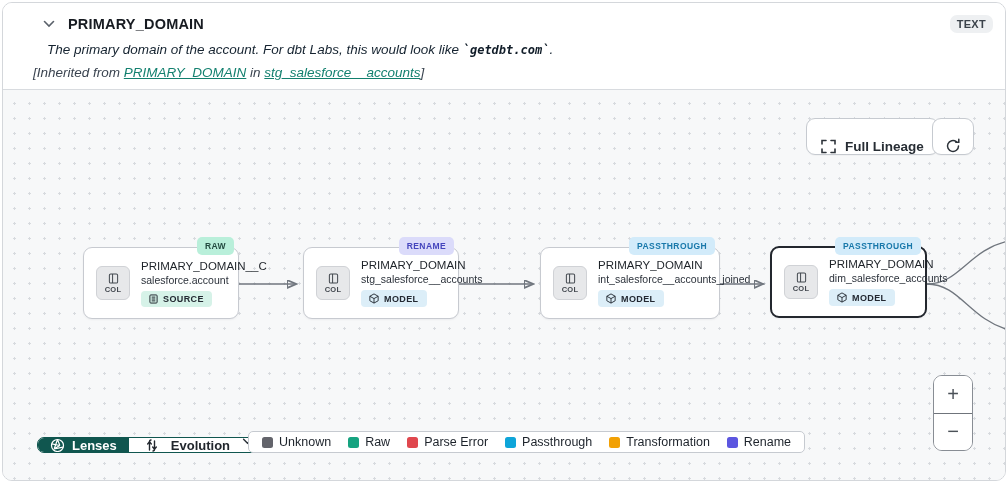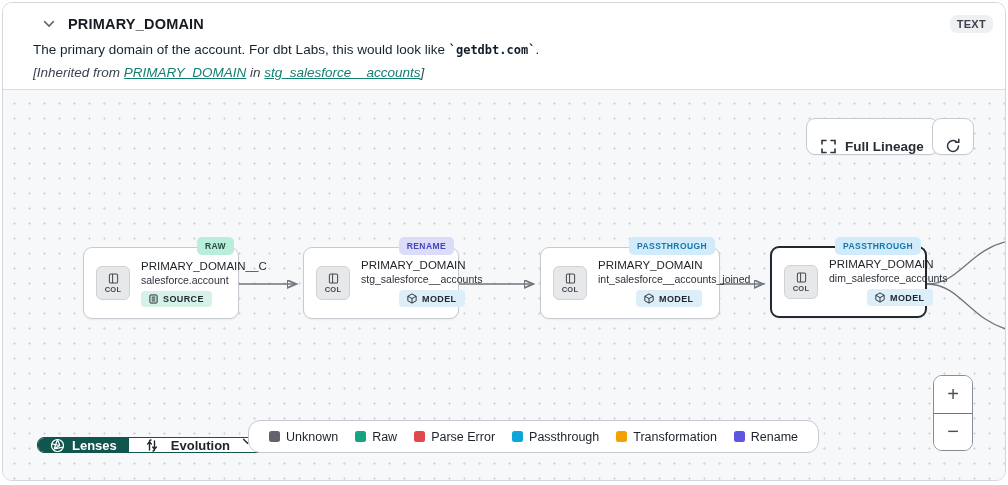--- a/index.html
+++ b/index.html
@@ -9,21 +9,21 @@
     border:1px solid #d4d7db; border-radius:10px; background:#ffffff;
     overflow:hidden; display:flex; flex-direction:column;
   }
   
   .header { background:#ffffff; padding:12px 12px 9px 30px; border-bottom:1px solid #d8dbdf; flex:0 0 auto; }
   .title-row { display:flex; align-items:center; }
   .chevron { margin-left:10px; margin-right:13px; display:flex; align-items:center; color:#5a616a; }
   .page-title { font-size:14.5px; font-weight:bold; color:#171b21; letter-spacing:.2px; }
   .type-badge { margin-left:auto; background:#eef0f2; color:#3c434b; font-size:11px; font-weight:bold;
     padding:3px 7px; border-radius:7px; letter-spacing:.3px; }
-  .desc { margin-top:9px; font-size:13.5px; color:#152330; }
+  .desc { margin-top:9px; font-style:italic; font-size:13.5px; color:#152330;margin-left:14px; }
   .desc code { font-family:"DejaVu Sans Mono", monospace; font-weight:bold; font-size:12px; color:#101c28; }
   .inherited { margin-top:8px; font-style:italic; font-size:13.5px; color:#3b4450; }
   .inherited a { color:#13806f; text-decoration:underline; cursor:pointer; }
   
   .canvas { position:relative; flex:1 1 auto; background-color:#f7f8f9;
     background-image: radial-gradient(#d7dade 1px, rgba(0,0,0,0) 1.2px);
     background-size:15px 15px; background-position:4px 6px; overflow:hidden; }
   .edges { position:absolute; left:0; top:0; pointer-events:none; }
   .edges line, .edges path { stroke:#70767e; stroke-width:1.3; fill:none; }
   
@@ -43,30 +43,30 @@
   .tag.passthrough { background:#d2ebfa; color:#1878aa; }
   .col-box { width:34px; height:34px; background:#e7e8ea; border:1px solid #d0d2d6; border-radius:6px;
     display:flex; flex-direction:column; align-items:center; justify-content:center; margin-right:11px; flex:0 0 auto; }
   .col-box .col-label { font-size:7.5px; font-weight:bold; color:#43484f; letter-spacing:.3px; margin-top:1px; }
   .node-body { display:flex; flex-direction:column; align-items:flex-start; }
   .node-title { font-size:11.5px; font-weight:normal; color:#1d2228; white-space:nowrap; }
   .node-subtitle { font-size:10.5px; color:#2b313a; margin-top:2px; white-space:nowrap; }
   .node-badge { display:flex; align-items:center; gap:5px; margin-top:5px; font-size:9px; font-weight:bold;
     color:#222831; letter-spacing:.4px; padding:3px 8px; border-radius:4px; }
   .node-badge.source { background:#d6f2e8; }
-  .node-badge.model { background:#dceef8;margin-left:38px; }
+  .node-badge.model { background:#dceef8; }
   
   .lens-group { position:absolute; left:34px; bottom:27px; height:16px; display:flex; border:1px solid #10564f;
     border-radius:7px; overflow:hidden; cursor:pointer; }
   .lenses-seg { background:#10564f; color:#ffffff; display:flex; align-items:center; gap:7px; padding:0 12px;
     font-size:13px; font-weight:bold; }
   .evolution-seg { background:#ffffff; color:#21262d; display:flex; align-items:flex-start; gap:12px; padding:0 16px;
     font-size:13px; font-weight:bold; }
-  .legend { position:absolute; left:245px; bottom:27px; height:33px; background:#ffffff; border:1px solid #c6cad0;
-    border-radius:12px; display:flex; align-items:center; padding:0 20px; gap:17px; }
+  .legend { position:absolute; left:245px; bottom:27px; height:22px; background:#ffffff; border:1px solid #c6cad0;
+    border-radius:5px; display:flex; align-items:center; padding:0 13px; gap:17px; }
   .legend-item { display:flex; align-items:center; gap:6px; font-size:12.5px; color:#1d232b; }
   .swatch { width:11px; height:11px; border-radius:2.5px; flex:0 0 auto; }
   .zoom-ctrl { position:absolute; left:930px; bottom:29px; width:40px; height:76px; background:#ffffff;
     border:1px solid #888d94; border-radius:9px; display:flex; flex-direction:column; overflow:hidden; }
   .zoom-btn { flex:1; display:flex; align-items:center; justify-content:center; font-size:20px; color:#4b5158;
     cursor:pointer; background:#ffffff; }
   .zoom-btn:first-child { border-bottom:1px solid #6f747b; }
   .icon { display:flex; align-items:center; justify-content:center; }
 </style>
 </head>

